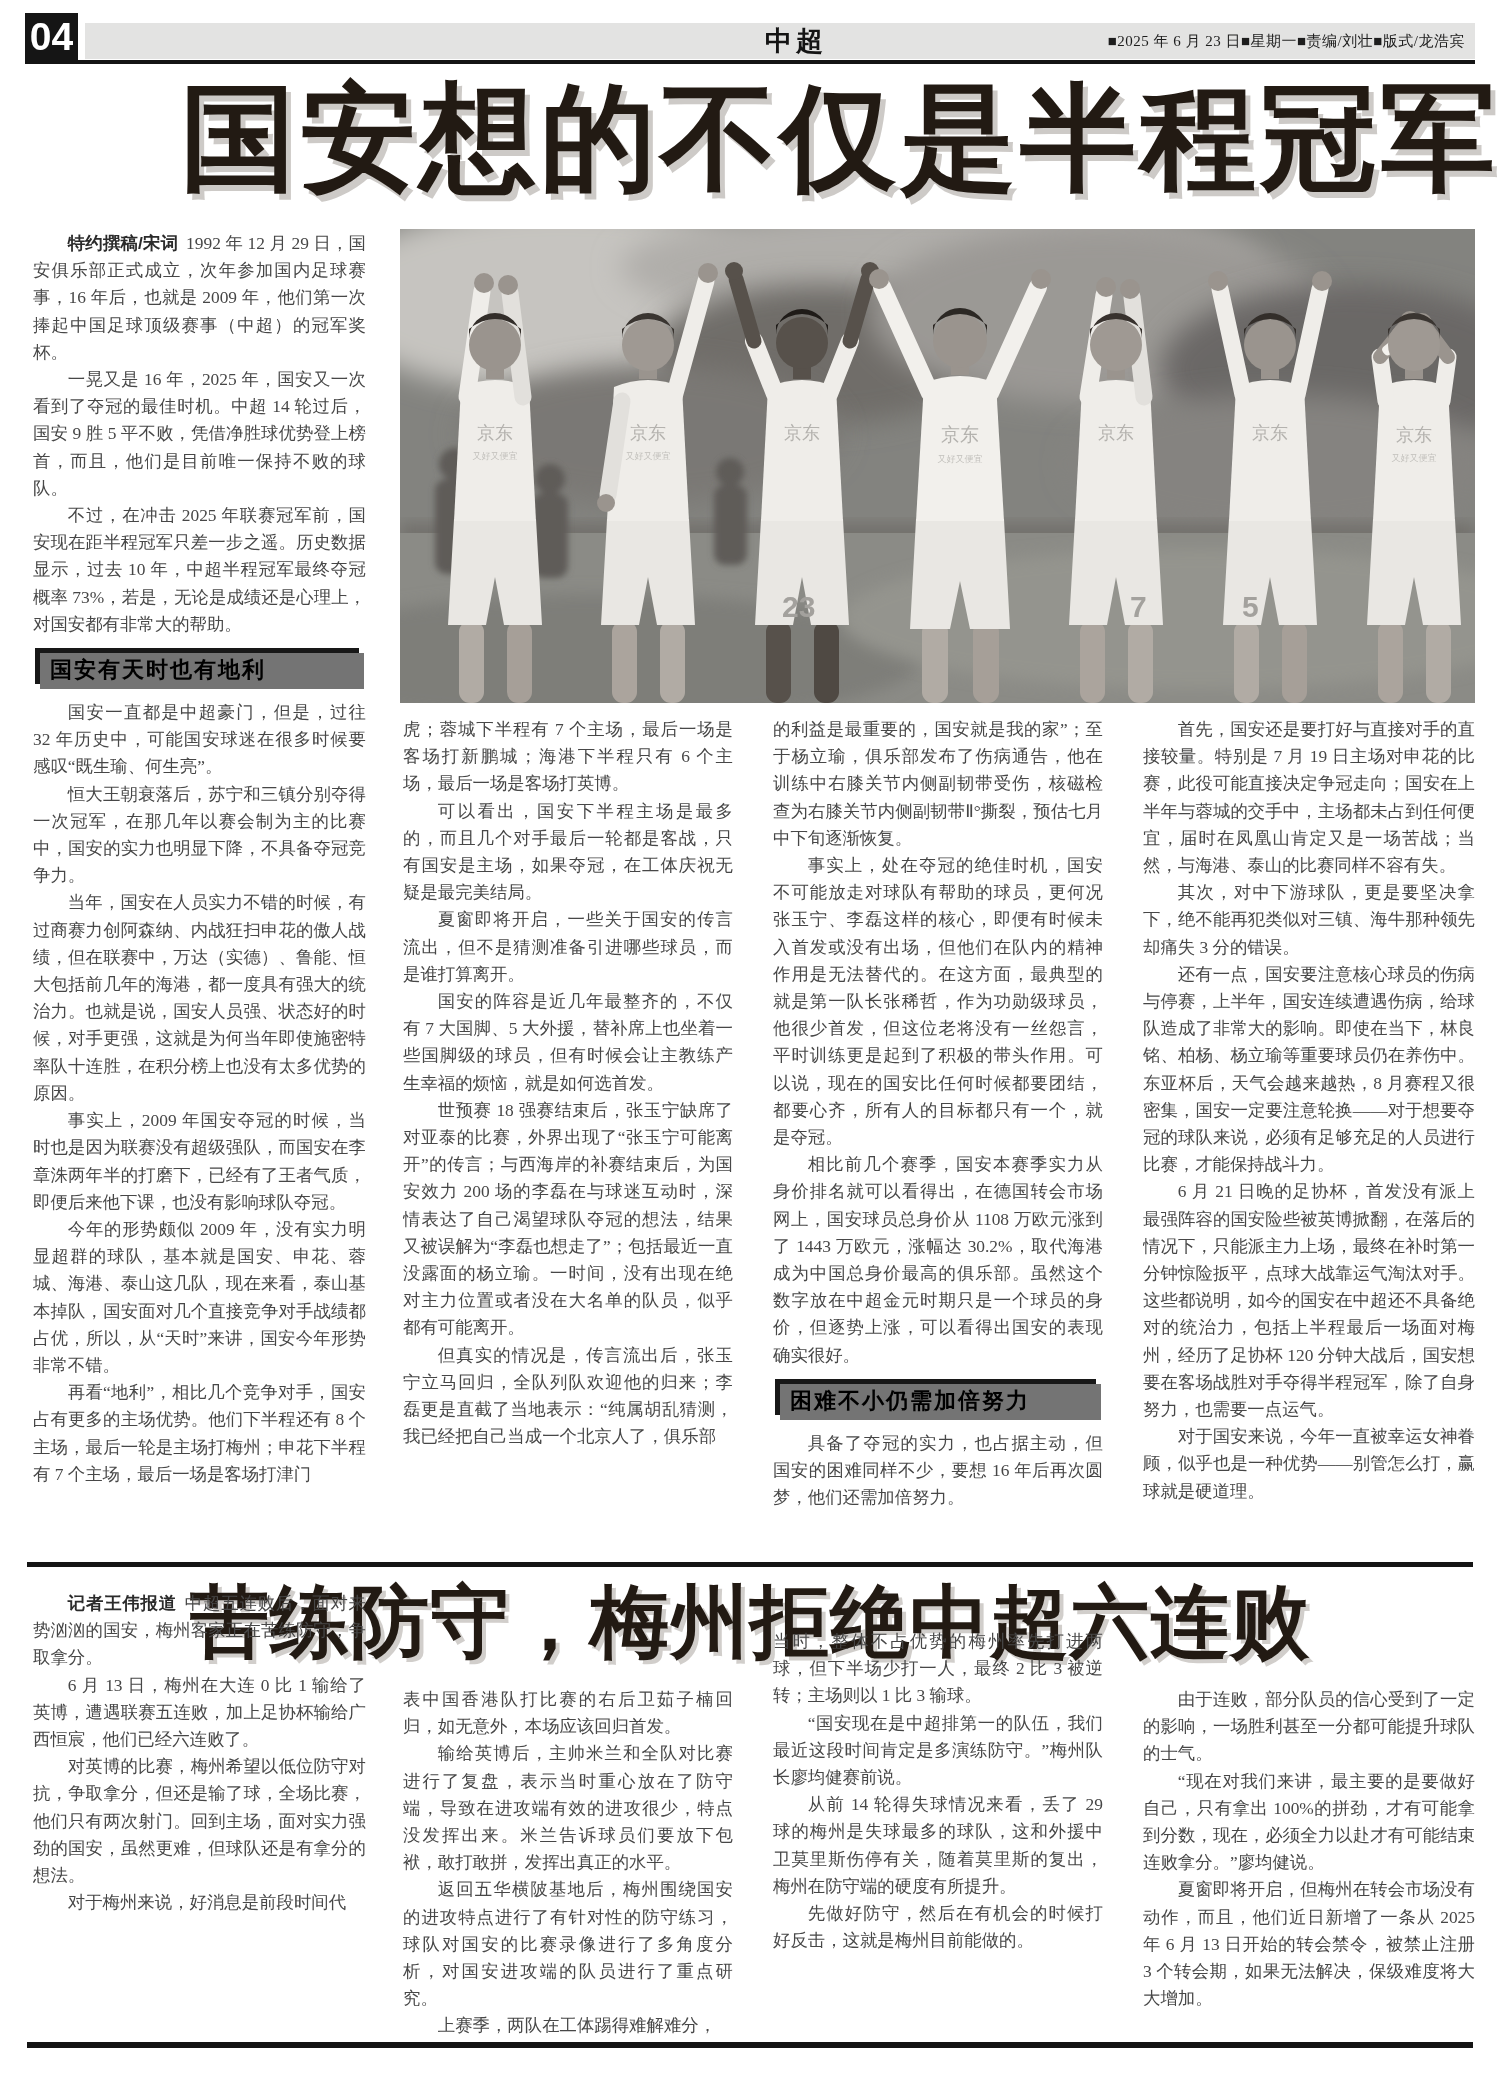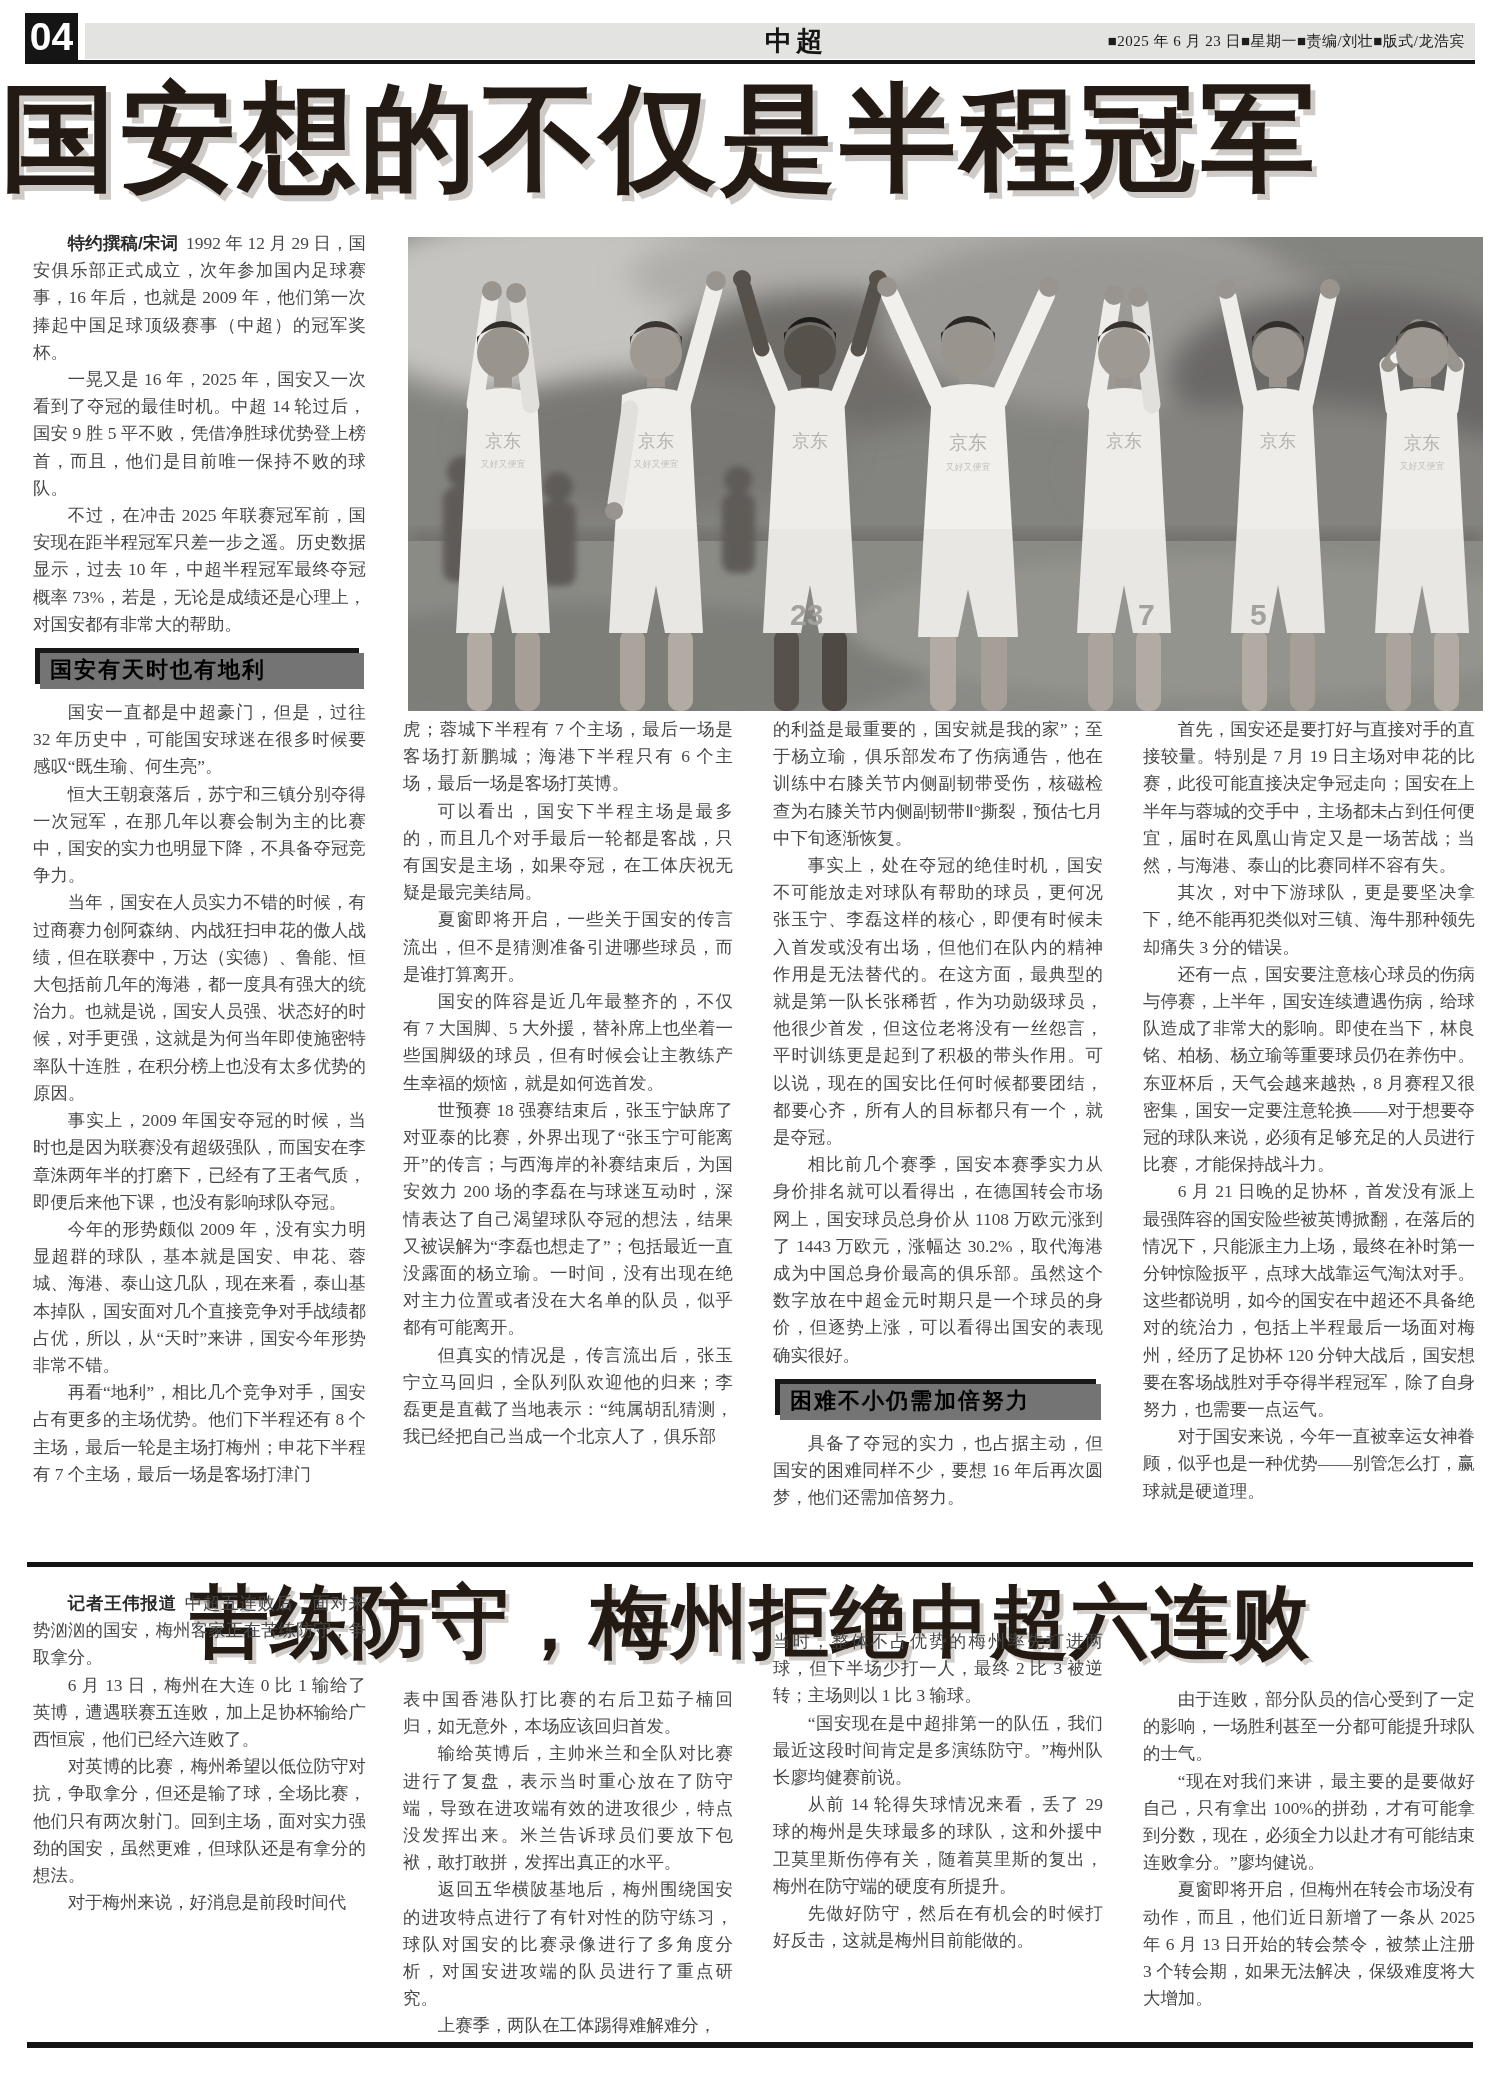--- a/index.html
+++ b/index.html
@@ -12,21 +12,21 @@
            display:flex;align-items:center;justify-content:center;}
   .headbar{position:absolute;left:85px;top:23px;right:25px;height:36px;background:#e3e3e2;}
   .section-title{position:absolute;left:50%;top:50%;transform:translate(-50%,-50%);
            font-family:"Liberation Sans",sans-serif;font-weight:bold;font-size:27px;color:#141414;
            letter-spacing:4px;margin-left:16px;}
   .edition{position:absolute;right:10px;top:50%;transform:translateY(-50%);
            font-size:15px;color:#1d1d1d;letter-spacing:.5px;}
   .headrule{position:absolute;left:25px;right:25px;top:60px;height:4px;background:#141414;}
 
   
-  .main-headline{position:absolute;top:66px;left:0;width:100%;margin:0;text-align:left;
+  .main-headline{position:absolute;top:66px;left:0;width:100%;margin:0;text-align:right;
            font-family:"Liberation Sans",sans-serif;font-weight:900;font-size:116px;line-height:1.25;
            color:#221a13;letter-spacing:4px;text-shadow:5px 6px 0 rgba(90,80,70,.30);}
   .sub-headline{position:absolute;top:1575px;left:0;width:100%;margin:0;text-align:center;
            font-family:"Liberation Sans",sans-serif;font-weight:900;font-size:79px;line-height:1.2;
            color:#221a13;letter-spacing:1px;text-shadow:4px 4px 0 rgba(90,80,70,.28);}
 
   
   .col{position:absolute;font-size:17.4px;line-height:27.2px;color:#474747;text-align:justify;
        overflow:hidden;}
   .col p,.col .para{margin:0;text-indent:2em;}
@@ -42,21 +42,21 @@
   .bcol2{left:403px; top:1686px;width:330px; height:352px;}
   .bcol3{left:773px; top:1628px;width:330px; height:352px;}
   .bcol4{left:1143px;top:1686px;width:332px; height:352px;}
 
   .banner{display:block;margin:15px 2px 10px 7px;background:#747474;color:#000000;
           font-family:"Liberation Sans",sans-serif;font-weight:bold;font-size:22px;
           line-height:1.0;padding:6px 10px 8px;letter-spacing:2px;text-indent:0;
           box-shadow:-5px -5px 0 #181818;}
 
   
-  .photo{position:absolute;left:400px;top:229px;width:1075px;height:474px;margin:8px;
+  .photo{position:absolute;left:400px;top:229px;width:1075px;height:474px;margin:0;
          background:#8e8e8c;overflow:hidden;text-align:center;}
   .photo svg{display:block;}
 
   
   .article-divider{position:absolute;left:27px;right:27px;top:1562px;height:5px;background:#141414;}
   .bottom-rule{position:absolute;left:27px;right:27px;top:2042px;height:6px;background:#141414;}
 </style>
 </head>
 <body>
 

